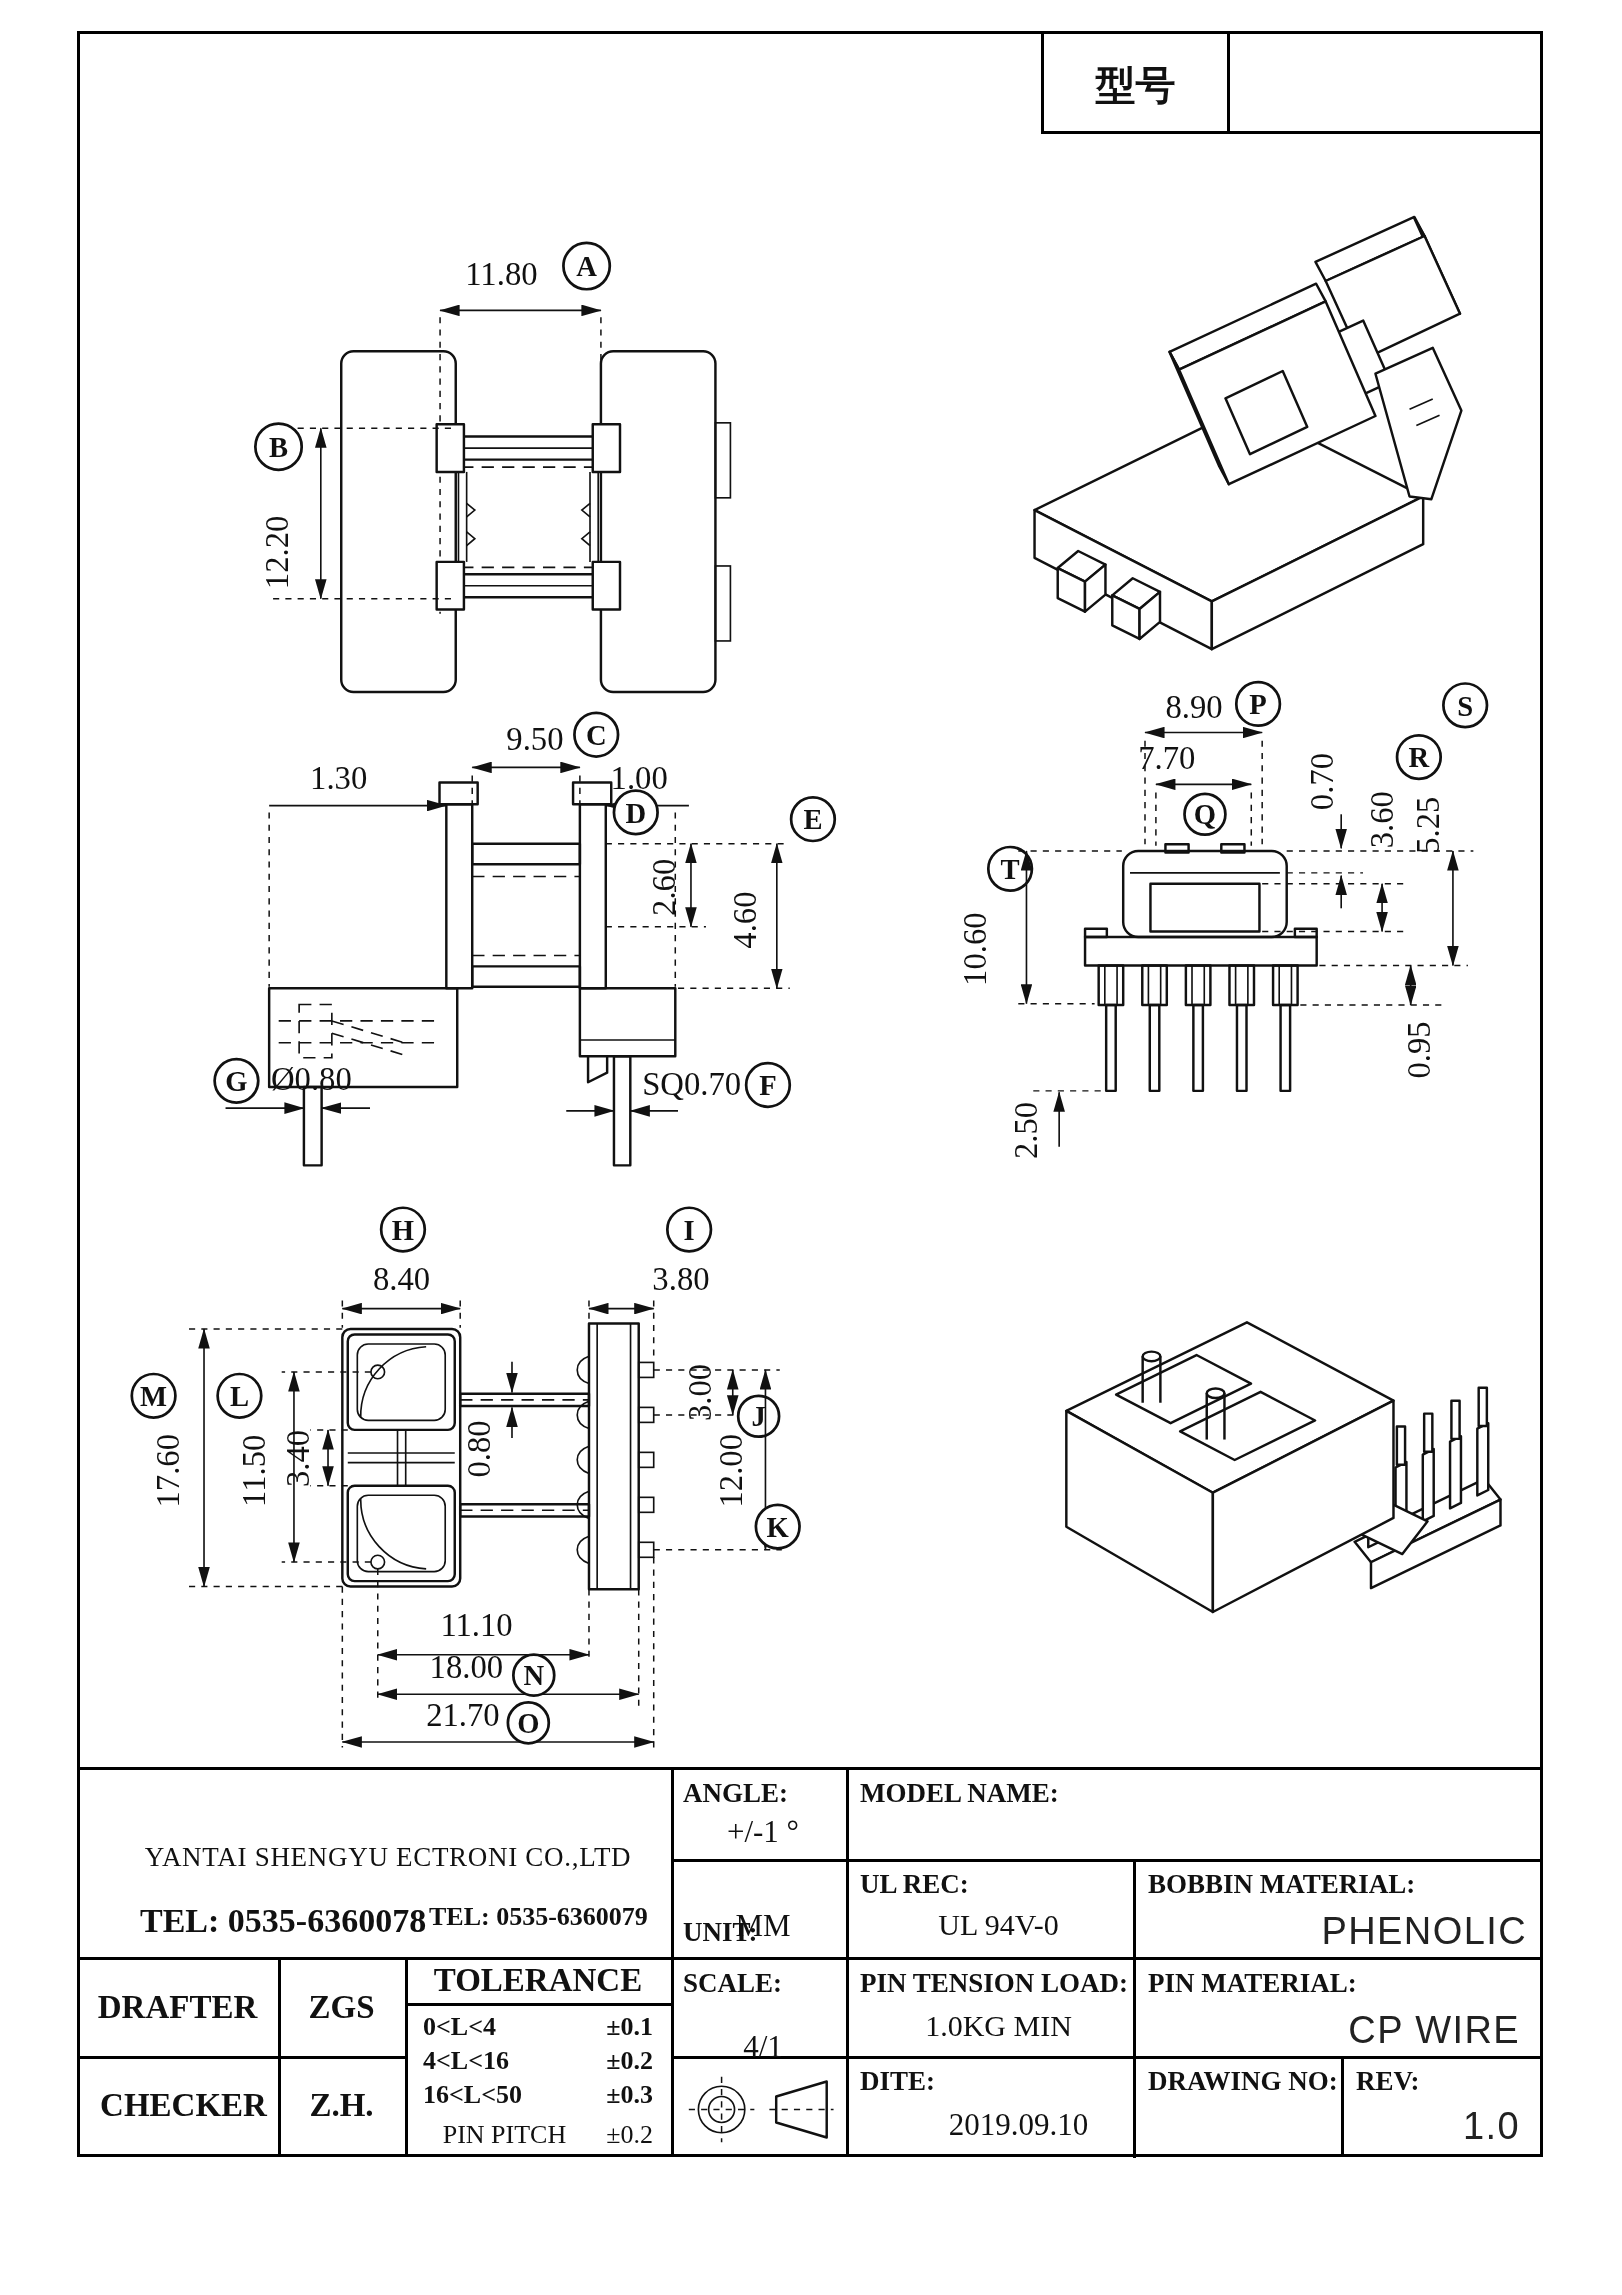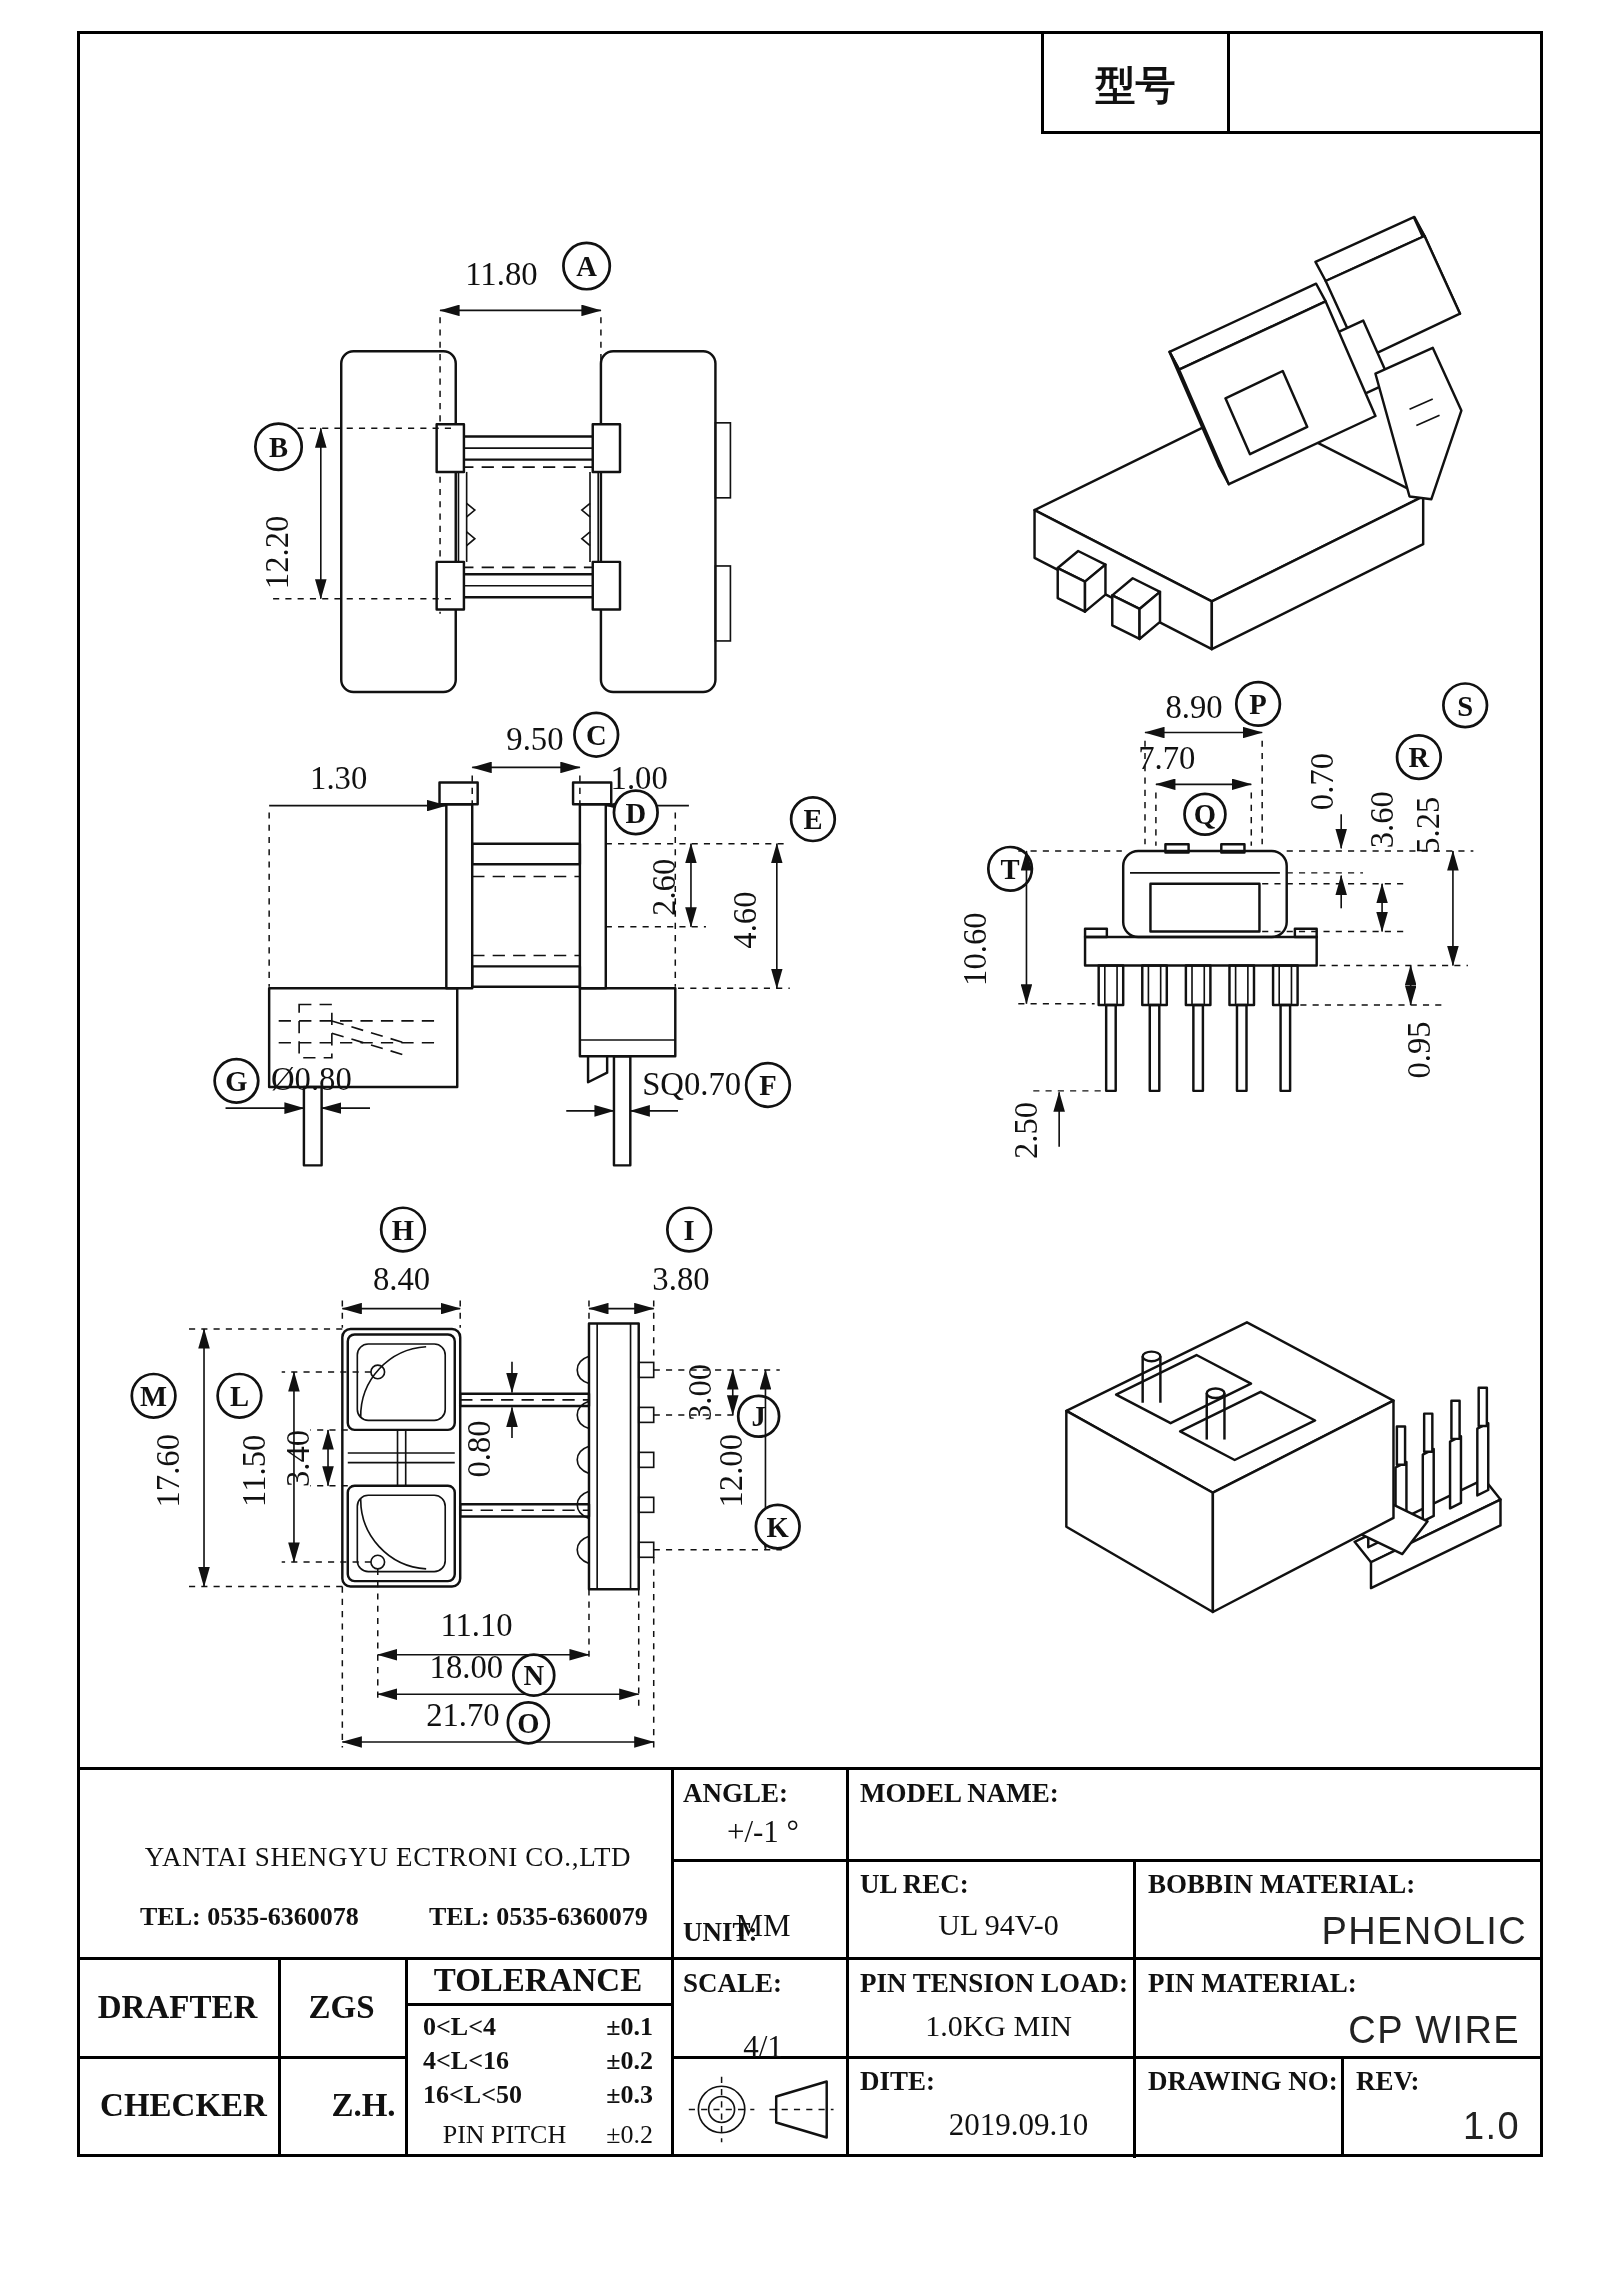--- a/index.html
+++ b/index.html
@@ -398,21 +398,21 @@
   <div class="hline" style="left:671px;top:2056px;width:872px;height:2.7px;"></div>
   <div class="hline" style="left:405px;top:2003px;width:266px;height:2.7px;"></div>
   <div class="vline" style="left:671px;top:1767px;width:2.7px;height:390px;"></div>
   <div class="vline" style="left:846px;top:1767px;width:2.7px;height:390px;"></div>
   <div class="vline" style="left:1133px;top:1859px;width:2.7px;height:299px;"></div>
   <div class="vline" style="left:1341px;top:2056px;width:2.7px;height:101px;"></div>
   <div class="vline" style="left:278px;top:1957px;width:2.7px;height:200px;"></div>
   <div class="vline" style="left:405px;top:1957px;width:2.7px;height:200px;"></div>
 
   <div class="ctext" style="left:136px;top:1842px;width:504px;font-size:27px;letter-spacing:0.7px;">YANTAI SHENGYU ECTRONI CO.,LTD</div>
-  <div class="celllabel" style="left:140px;top:1902px;font-size:26px;text-align:center;">TEL: 0535-6360078</div>
+  <div class="celllabel" style="left:140px;top:1902px;font-size:34px;text-align:center;">TEL: 0535-6360078</div>
   <div class="celllabel" style="left:429px;top:1902px;font-size:26px;">TEL: 0535-6360079</div>
 
   <div class="celllabel" style="left:683px;top:1778px;">ANGLE:</div>
   <div class="ctext" style="left:695px;top:1814px;width:136px;font-size:31px;">+/-1 °</div>
   <div class="celllabel" style="left:860px;top:1778px;">MODEL NAME:</div>
 
   <div class="celllabel" style="left:683px;top:1869px;margin-top:48px;">UNIT:</div>
   <div class="ctext" style="left:695px;top:1908px;width:136px;font-size:31px;">MM</div>
   <div class="celllabel" style="left:860px;top:1869px;">UL REC:</div>
   <div class="ctext" style="left:886px;top:1908px;width:225px;font-size:30px;">UL 94V-0</div>
@@ -441,21 +441,21 @@
     </div>
   </div>
   <div class="celllabel" style="left:683px;top:1968px;">SCALE:</div>
   <div class="ctext" style="left:695px;top:2009px;width:136px;font-size:31px;margin-top:20px;">4/1</div>
   <div class="celllabel" style="left:860px;top:1968px;">PIN TENSION LOAD:</div>
   <div class="ctext" style="left:886px;top:2009px;width:225px;font-size:30px;">1.0KG MIN</div>
   <div class="celllabel" style="left:1148px;top:1968px;">PIN MATERIAL:</div>
   <div class="cellvalue bigvalue" style="left:1295px;top:2009px;width:225px;text-align:right;">CP WIRE</div>
 
   <div class="ctext" style="left:77px;top:2087px;width:201px;font-size:33px;font-weight:bold;padding-left:6px;">CHECKER</div>
-  <div class="ctext" style="left:278px;top:2087px;width:127px;font-size:33px;font-weight:bold;padding-left:22px;">Z.H.</div>
+  <div class="ctext" style="left:278px;top:2087px;width:127px;font-size:33px;font-weight:bold;">Z.H.</div>
 
   <svg style="left:682px;top:2065px;" width="157" height="89" viewBox="0 0 230 130">
     <circle class="thin" cx="58" cy="65" r="34"></circle>
     <circle class="thin" cx="58" cy="65" r="19"></circle>
     <path class="ctr" d="M10 65 H106"></path>
     <path class="ctr" d="M58 17 V113"></path>
     <path class="ol" d="M138 46 L212 24 L212 106 L138 84 Z"></path>
     <path class="ctr" d="M128 65 H222"></path>
   </svg>
 

